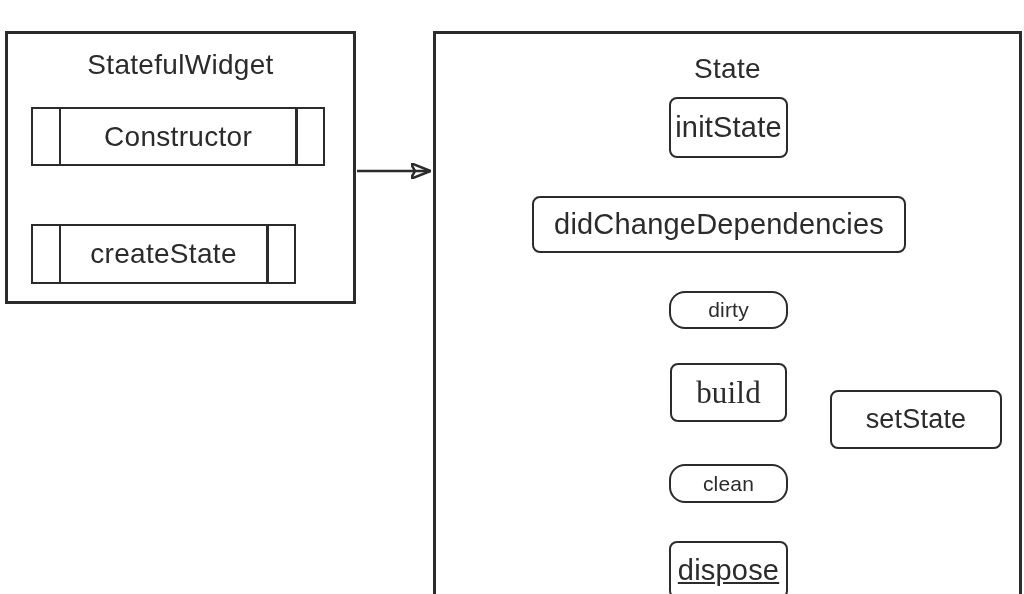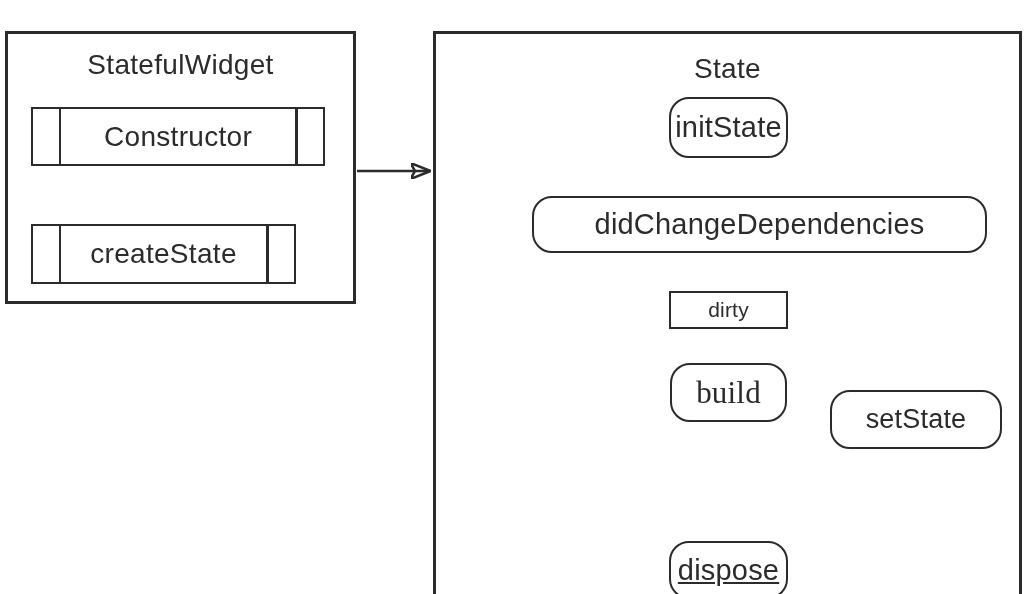--- a/index.html
+++ b/index.html
@@ -51,32 +51,32 @@
   }
   .sub-bar.left  { left: 25.5px; }
   .sub-bar.right { right: 25.5px; }
   #node-constructor { left: 31px; top: 79px;  width: 294px; height: 59px; }
   #node-createstate { left: 31px; top: 196px; width: 265px; height: 60px; }
 
   .node {
     position: absolute;
     box-sizing: border-box;
     border: 2.5px solid #2b2b2b;
-    border-radius: 20px;
+    border-radius: 8px;
     background: #ffffff;
     display: flex;
     align-items: center;
     justify-content: center;
     font-size: 29px;
     letter-spacing: 0.2px;
     white-space: nowrap;
   }
-  .node.small { border-radius: 0; font-size: 21px; }
+  .node.small { border-radius: 16px; font-size: 21px; }
   #node-initstate             { left: 669px; top: 69px;  width: 119px; height: 61px; }
-  #node-didchangedependencies { left: 532px; top: 168px; width: 455px; height: 57px; }
+  #node-didchangedependencies { left: 532px; top: 168px; width: 374px; height: 57px; }
   #node-dirty                 { left: 669px; top: 263px; width: 119px; height: 38px; }
   #node-build                 { left: 670px; top: 335px; width: 117px; height: 59px; font-size: 31px; font-family: Liberation Serif, serif; }
   #node-clean                 { left: 669px; top: 436px; width: 119px; height: 39px; }
   #node-dispose               { left: 669px; top: 513px; width: 119px; height: 58px; text-decoration: underline; }
   #node-didupdatewidget       { left: 443px; top: 362px; width: 207px; height: 59px; font-size: 25px; }
   #node-setstate              { left: 830px; top: 362px; width: 172px; height: 59px; font-size: 27px; }
 
   svg.edges-layer {
     position: absolute;
     left: 0; top: 0;
@@ -143,20 +143,23 @@
   </div>
 
   <div class="node small" id="node-dirty">
     <span>dirty</span>
   </div>
 
   <div class="node" id="node-build">
     <span>build</span>
   </div>
 
+  <div class="node small" id="node-clean">
+    <span>clean</span>
+  </div>
 
   <div class="node" id="node-dispose">
     <span>dispose</span>
   </div>
 
 
   <div class="node" id="node-setstate">
     <span>setState</span>
   </div>
 

